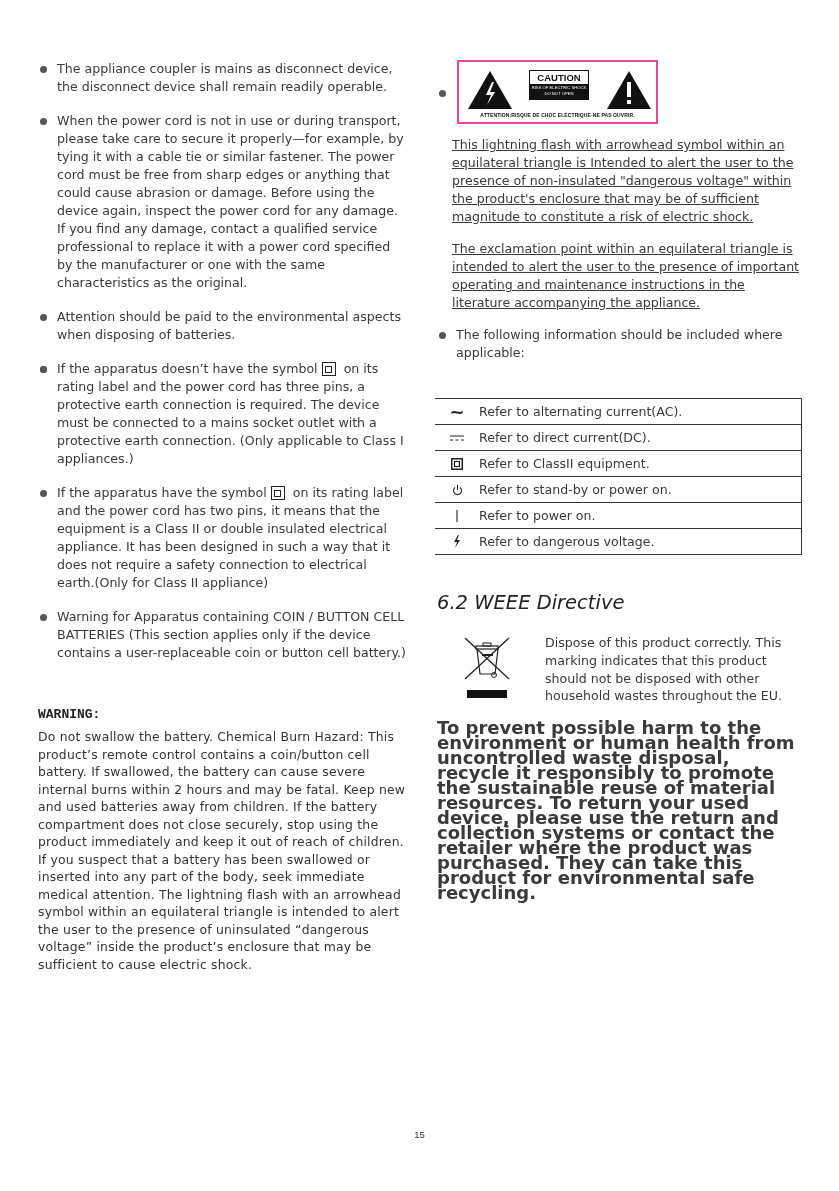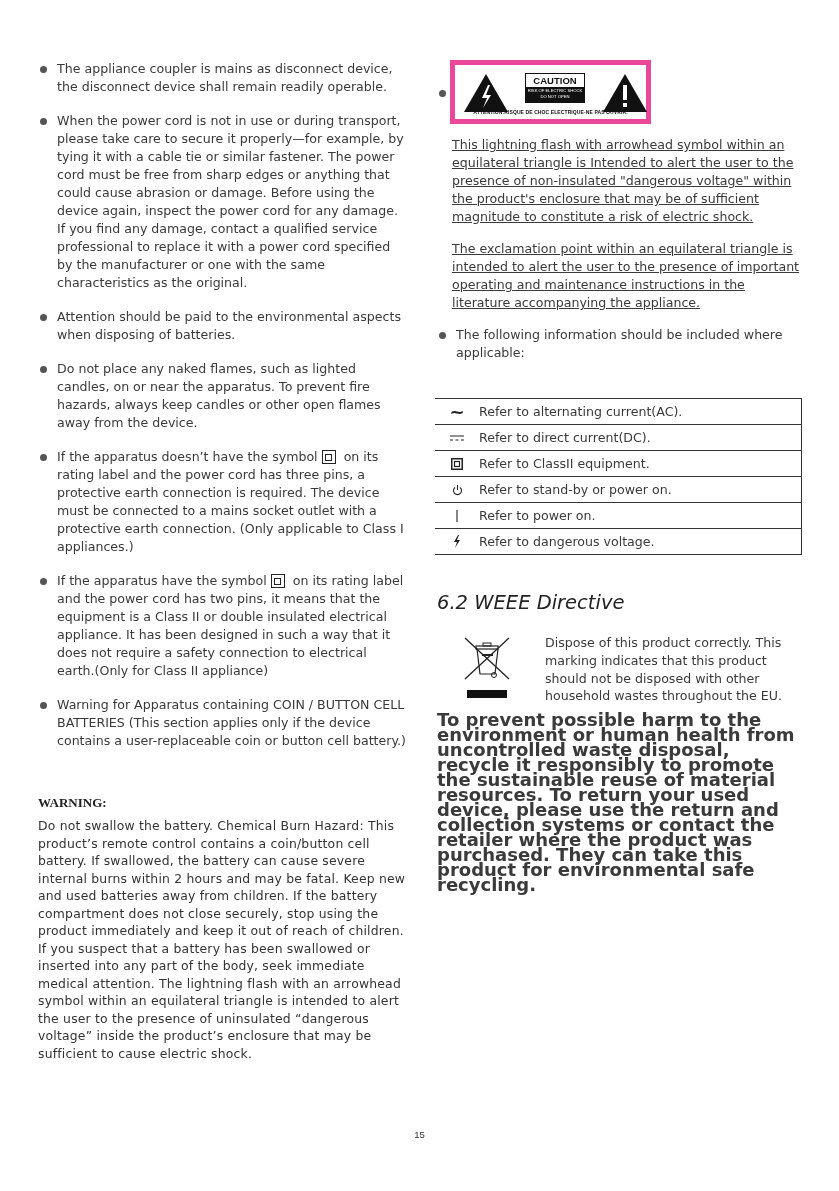--- a/index.html
+++ b/index.html
@@ -5,36 +5,36 @@
   html, body { margin: 0; padding: 0; background: #ffffff; }
   body { width: 839px; height: 1191px; position: relative; overflow: hidden;
          font-family: "DejaVu Sans", sans-serif; color: #333333; }
   .col { position: absolute; }
   .left { left: 38px; top: 60px; width: 370px; }
   .right { left: 437px; top: 60px; width: 370px; }
   .bullet { position: relative; padding-left: 19px; font-size: 12.6px; line-height: 18px; margin-bottom: 16px; color: #3a3a3a; }
   .bullet .dot { position: absolute; left: 2px; top: 6px; width: 7px; height: 7px; border-radius: 50%; background: #555; }
   .sym2 { display: inline-block; width: 14px; height: 14px; border: 1.5px solid #222; position: relative; vertical-align: -3px; margin: 0 4px; box-sizing: border-box; }
   .sym2::after { content: ""; position: absolute; left: 2.5px; top: 2.5px; width: 5px; height: 5px; border: 1.2px solid #222; }
-  .warning-title { font-family: Liberation Serif, serif; font-weight: bold; font-size: 13px; color: #222; margin-top: 45px; margin-bottom: 6px; }
+  .warning-title { font-family: Liberation Mono, monospace; font-weight: bold; font-size: 13px; color: #222; margin-top: 45px; margin-bottom: 6px; }
   .warning-body { font-size: 12.4px; line-height: 17.5px; color: #333; letter-spacing: 0.2px; }
   .caution-row { position: relative; height: 66px; margin-bottom: 10px; }
   .caution-row .dot { position: absolute; left: 2px; top: 30px; width: 7px; height: 7px; border-radius: 50%; background: #555; }
-  .caution-box { position: absolute; left: 13px; top: 0; width: 201px; height: 64px; border: 5px solid #ec4899; box-sizing: border-box; background: #fff; }
+  .caution-box { position: absolute; left: 20px; top: 0; width: 201px; height: 64px; border: 2px solid #ec4899; box-sizing: border-box; background: #fff; }
   .tri { position: absolute; top: 8px; }
   .caution-label { position: absolute; left: 70px; top: 8px; width: 60px; height: 30px; border: 1px solid #111; box-sizing: border-box; }
   .caution-label .top { height: 13px; font-family: "Liberation Sans", sans-serif; font-weight: bold; font-size: 9.5px; text-align: center; line-height: 13px; color: #111; background: #fff; }
   .caution-label .bot { height: 15px; background: #111; color: #fff; font-family: "Liberation Sans", sans-serif; font-size: 4.2px; text-align: center; line-height: 6px; padding-top: 1px; }
   .caution-foot { position: absolute; left: 4px; right: 4px; bottom: 4px; font-family: "Liberation Sans", sans-serif; font-weight: bold; font-size: 5px; text-align: center; color: #111; letter-spacing: 0.1px; }
   .para { font-size: 12.6px; line-height: 18px; color: #3a3a3a; padding-left: 15px; margin-bottom: 14px; text-decoration: underline; }
   .symtable { margin-top: 36px; border-top: 1px solid #333; border-right: 1px solid #333; width: 366px; margin-left: -2px; }
   .symrow { height: 25px; border-bottom: 1px solid #333; display: flex; align-items: center; font-size: 12.6px; color: #3a3a3a; }
   .symrow .ico { width: 44px; text-align: center; font-size: 12px; color: #222; display: flex; justify-content: center; align-items: center; }
   .h2 { font-family: "DejaVu Sans", sans-serif; font-size: 19.5px; color: #222; margin-top: 36px; margin-bottom: 20px; font-style: italic; }
-  .weee { position: relative; height: 70px; margin-bottom: 8px; }
+  .weee { position: relative; height: 70px; margin-bottom: 16px; }
   .weee-icon { position: absolute; left: 24px; top: 0; width: 56px; height: 70px; }
   .weee-text { position: absolute; left: 108px; top: 0; width: 262px; font-size: 12.6px; line-height: 17.8px; color: #3a3a3a; }
   .weee-body { font-size: 18px; line-height: 15px; color: #3a3a3a; font-weight: bold; }
   .pagenum { position: absolute; left: 0; right: 0; top: 1129px; text-align: center; font-family: "Liberation Sans", sans-serif; font-size: 9.5px; color: #333; }
 </style>
 </head>
 <body>
 
 <div class="col left">
   <div class="bullet">
@@ -44,21 +44,20 @@
   <div class="bullet">
     <span class="dot"></span>
     <span>When the power cord is not in use or during transport, please take care to secure it properly—for example, by tying it with a cable tie or similar fastener. The power cord must be free from sharp edges or anything that could cause abrasion or damage. Before using the device again, inspect the power cord for any damage. If you find any damage, contact a qualified service professional to replace it with a power cord specified by the manufacturer or one with the same characteristics as the original.</span>
   </div>
   <div class="bullet">
     <span class="dot"></span>
     <span>Attention should be paid to the environmental aspects when disposing of batteries.</span>
   </div>
   <div class="bullet">
     <span class="dot"></span>
-    <span>Do not place any naked flames, such as lighted candles, on or near the apparatus. To prevent fire hazards, always keep candles or other open flames away from the device.</span>
   </div>
   <div class="bullet">
     <span class="dot"></span>
     <span>If the apparatus doesn’t have the symbol</span><span class="sym2"></span><span> on its rating label and the power cord has three pins, a protective earth connection is required. The device must be connected to a mains socket outlet with a protective earth connection. (Only applicable to Class I appliances.)</span>
   </div>
   <div class="bullet">
     <span class="dot"></span>
     <span> If the apparatus have the symbol</span><span class="sym2"></span><span> on its rating label and the power cord has two pins, it means that the equipment is a Class II or double insulated electrical appliance. It has been designed in such a way that it does not require a safety connection to electrical earth.(Only for Class II appliance)</span>
   </div>
   <div class="bullet">

